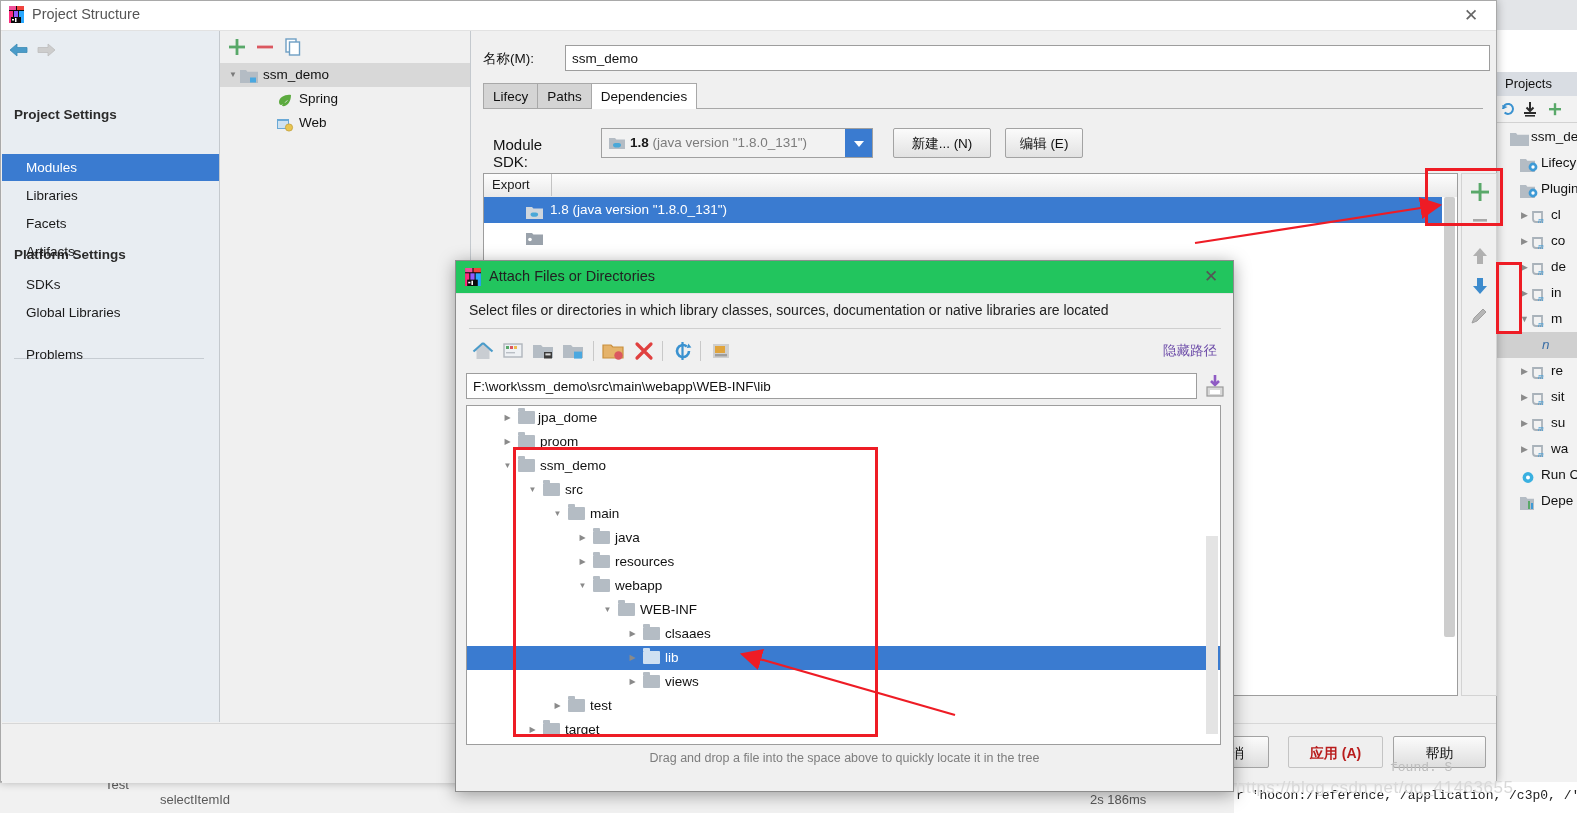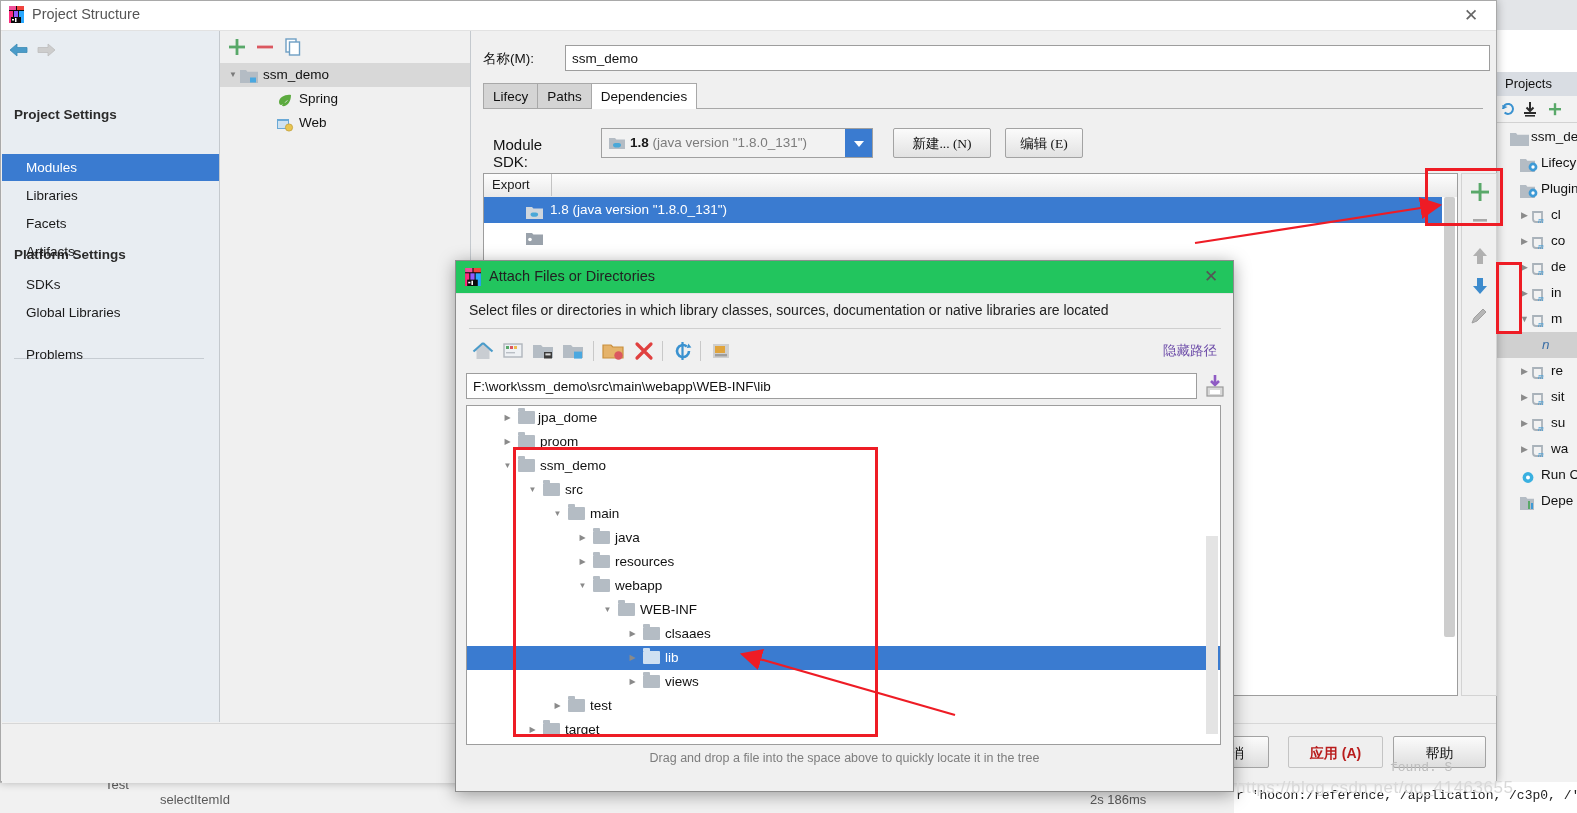--- a/index.html
+++ b/index.html
@@ -68,21 +68,21 @@
   #sdk-label{position:absolute;left:0;top:8px;font-size:15px;color:#111;}
   #sdk-combo{position:absolute;left:108px;top:0;width:272px;height:30px;background:#f2f2f2;border:1px solid #a0a0a0;box-sizing:border-box;}
   #sdk-combo-icon{position:absolute;left:7px;top:7px;width:16px;height:14px;}
   #sdk-combo-text{position:absolute;left:28px;top:6px;font-size:13.5px;white-space:nowrap;}
   #sdk-combo-text .dim{color:#7c7c7c;}
   #sdk-arrow{position:absolute;right:0;top:0;width:27px;height:28px;background:#3a7bd0;cursor:default;}
   #sdk-arrow:after{content:"";position:absolute;left:9px;top:12px;border-left:5px solid transparent;
                    border-right:5px solid transparent;border-top:6px solid #fff;}
   .btn{position:absolute;height:30px;background:linear-gradient(#fbfbfb,#e2e2e2);border:1px solid #a3a3a3;
        box-sizing:border-box;font-size:13.5px;color:#111;text-align:center;border-radius:2px;cursor:default;
-       font-family:Liberation Serif, serif;}
+       font-family:Liberation Sans, sans-serif;}
   #btn-new{left:400px;top:0;width:98px;line-height:28px;}
   #btn-edit{left:512px;top:0;width:78px;line-height:28px;}
 
   
   #dep-table{position:absolute;left:12px;top:142px;width:975px;height:523px;background:#fff;border:1px solid #9d9d9d;box-sizing:border-box;overflow:hidden;}
   #dep-head{position:absolute;left:0;top:0;width:973px;height:23px;background:linear-gradient(#fdfdfd,#e9e9e9);border-bottom:1px solid #b5b5b5;}
   #dep-head .col-export{position:absolute;left:0;top:0;width:68px;height:22px;line-height:22px;padding-left:8px;
                         box-sizing:border-box;border-right:1px solid #c3c3c3;font-size:13px;}
   #dep-head .col-mid{position:absolute;left:68px;top:0;width:1102px;height:22px;border-right:1px solid #c3c3c3;}
   .dep-row{position:absolute;left:0;width:973px;height:26px;line-height:26px;font-size:13.5px;color:#111;}

